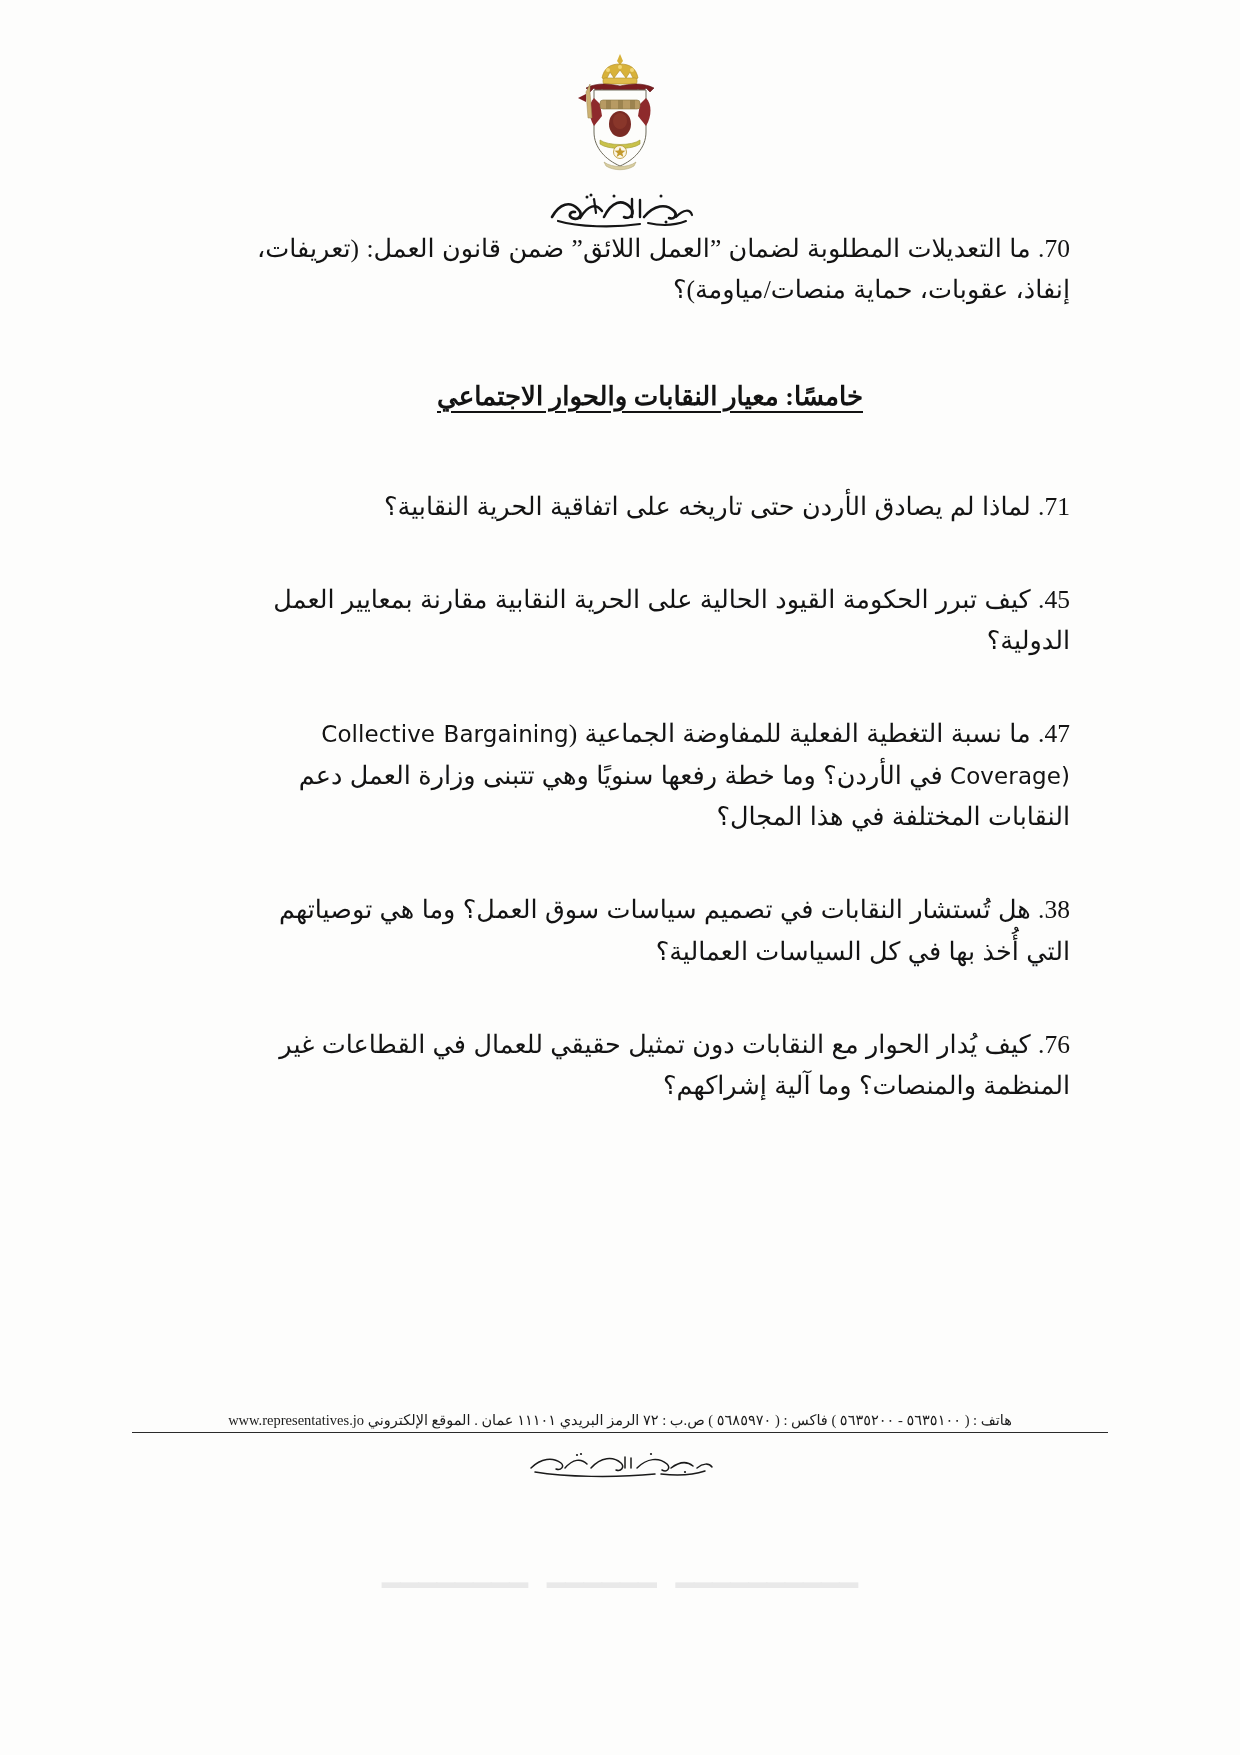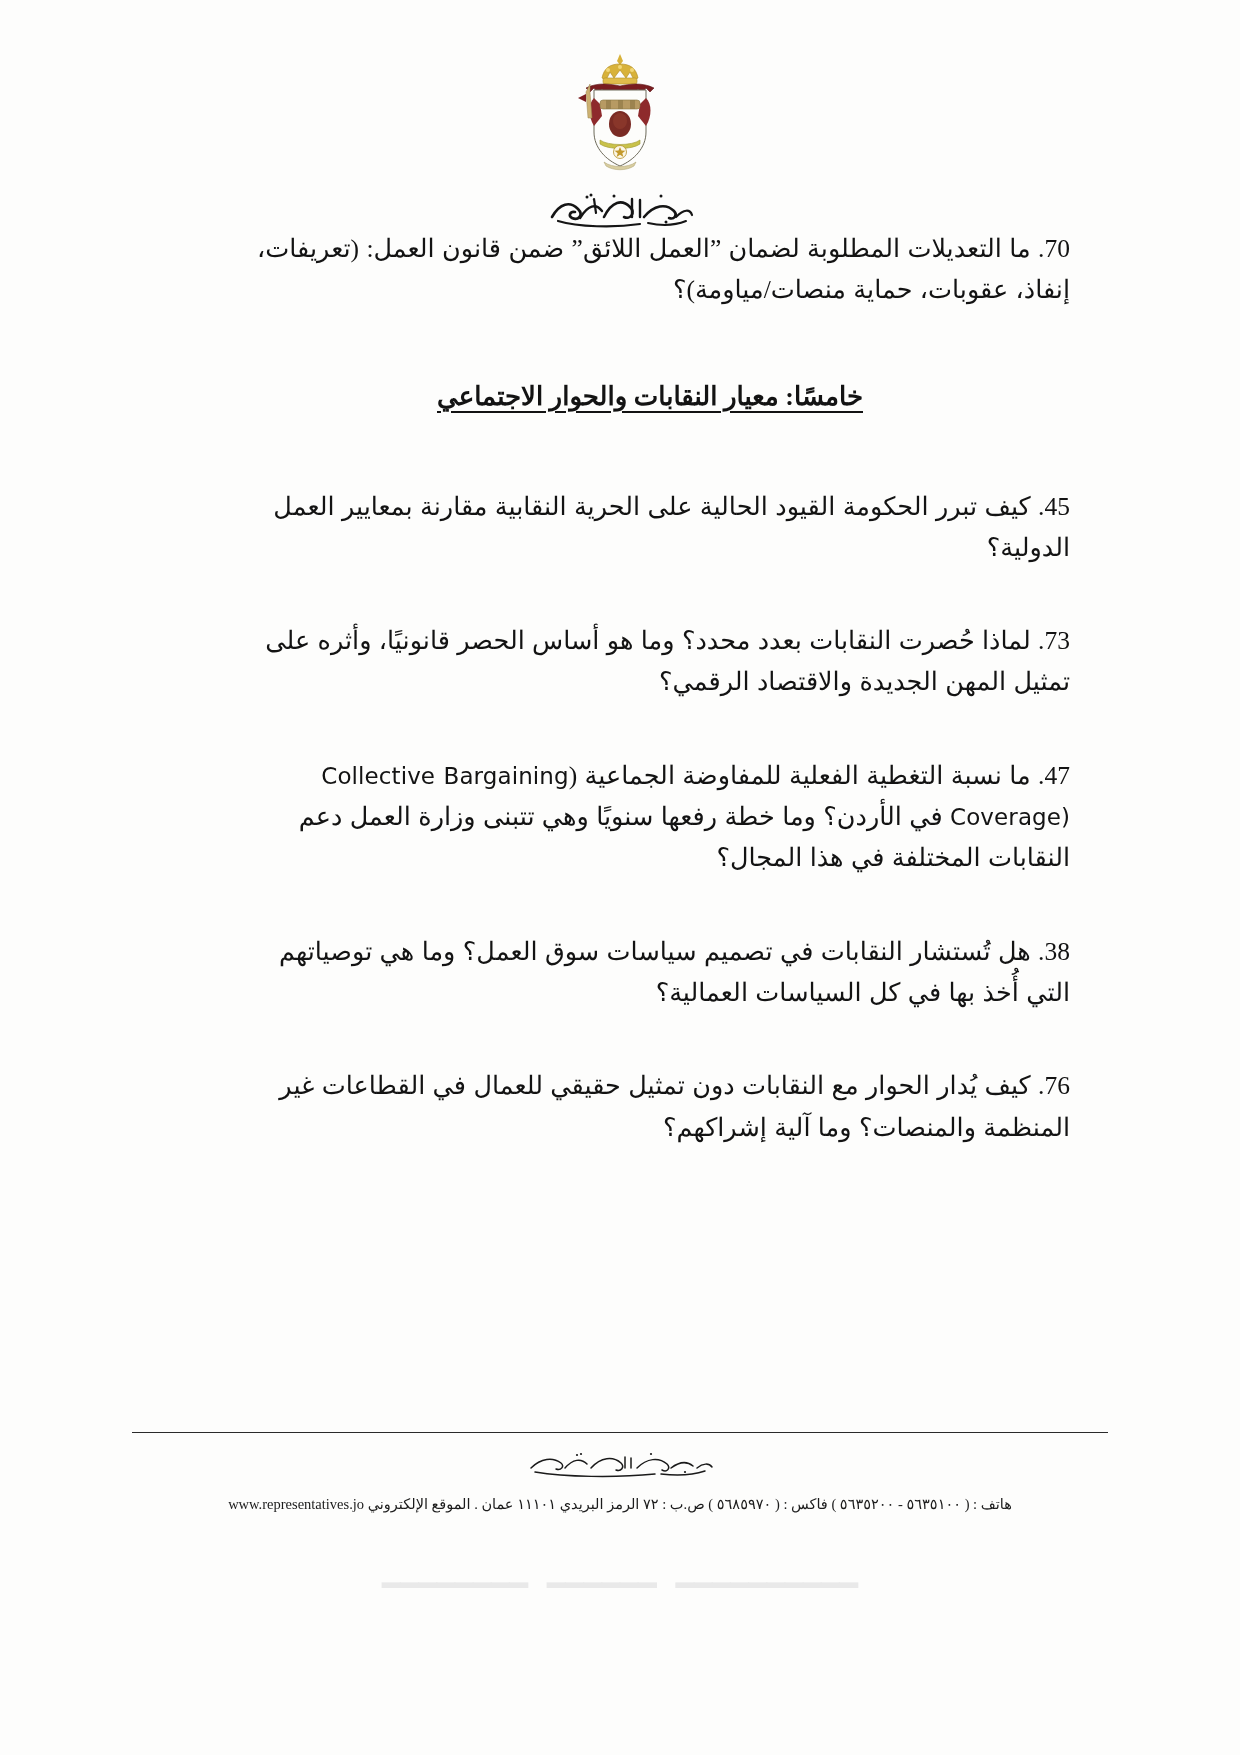--- a/index.html
+++ b/index.html
@@ -86,21 +86,21 @@
   .footer-mark {
     position: absolute;
     top: 1448px;
     left: 0;
     width: 1240px;
     text-align: center;
   }
   .footer-mark svg { display:inline-block; }
   .footer-line {
     position: absolute;
-    top: 1496px;
+    top: 1412px;
     left: 0;
     width: 1240px;
     text-align: center;
     font-size: 14.5px;
     direction: rtl;
     color: #1b1b1b;
     font-family: "Liberation Serif", "DejaVu Serif", serif;
     white-space: nowrap;
   }
   .footer-line .site {
@@ -196,24 +196,24 @@
       </svg>
     </div>
   </div>
 
   <div class="body-col">
 
     <p class="q">70. ما التعديلات المطلوبة لضمان ”العمل اللائق” ضمن قانون العمل: (تعريفات، إنفاذ، عقوبات، حماية منصات/مياومة)؟</p>
 
     <h2 class="section-head">خامسًا: معيار النقابات والحوار الاجتماعي</h2>
 
+    <p class="q">71. لماذا لم يصادق الأردن حتى تاريخه على اتفاقية الحرية النقابية؟</p>
 
     <p class="q">45. كيف تبرر الحكومة القيود الحالية على الحرية النقابية مقارنة بمعايير العمل الدولية؟</p>
 
-    <p class="q">73. لماذا حُصرت النقابات بعدد محدد؟ وما هو أساس الحصر قانونيًا، وأثره على تمثيل المهن الجديدة والاقتصاد الرقمي؟</p>
 
     <p class="q"><span>47. ما نسبة التغطية الفعلية للمفاوضة الجماعية (</span><span class="en"> Collective Bargaining Coverage)</span><span> في الأردن؟ وما خطة رفعها سنويًا وهي تتبنى وزارة العمل دعم النقابات المختلفة في هذا المجال؟</span></p>
 
     <p class="q">38. هل تُستشار النقابات في تصميم سياسات سوق العمل؟ وما هي توصياتهم التي أُخذ بها في كل السياسات العمالية؟</p>
 
     <p class="q">76. كيف يُدار الحوار مع النقابات دون تمثيل حقيقي للعمال في القطاعات غير المنظمة والمنصات؟ وما آلية إشراكهم؟</p>
   </div>
 
   <div class="footer-rule"></div>
 

